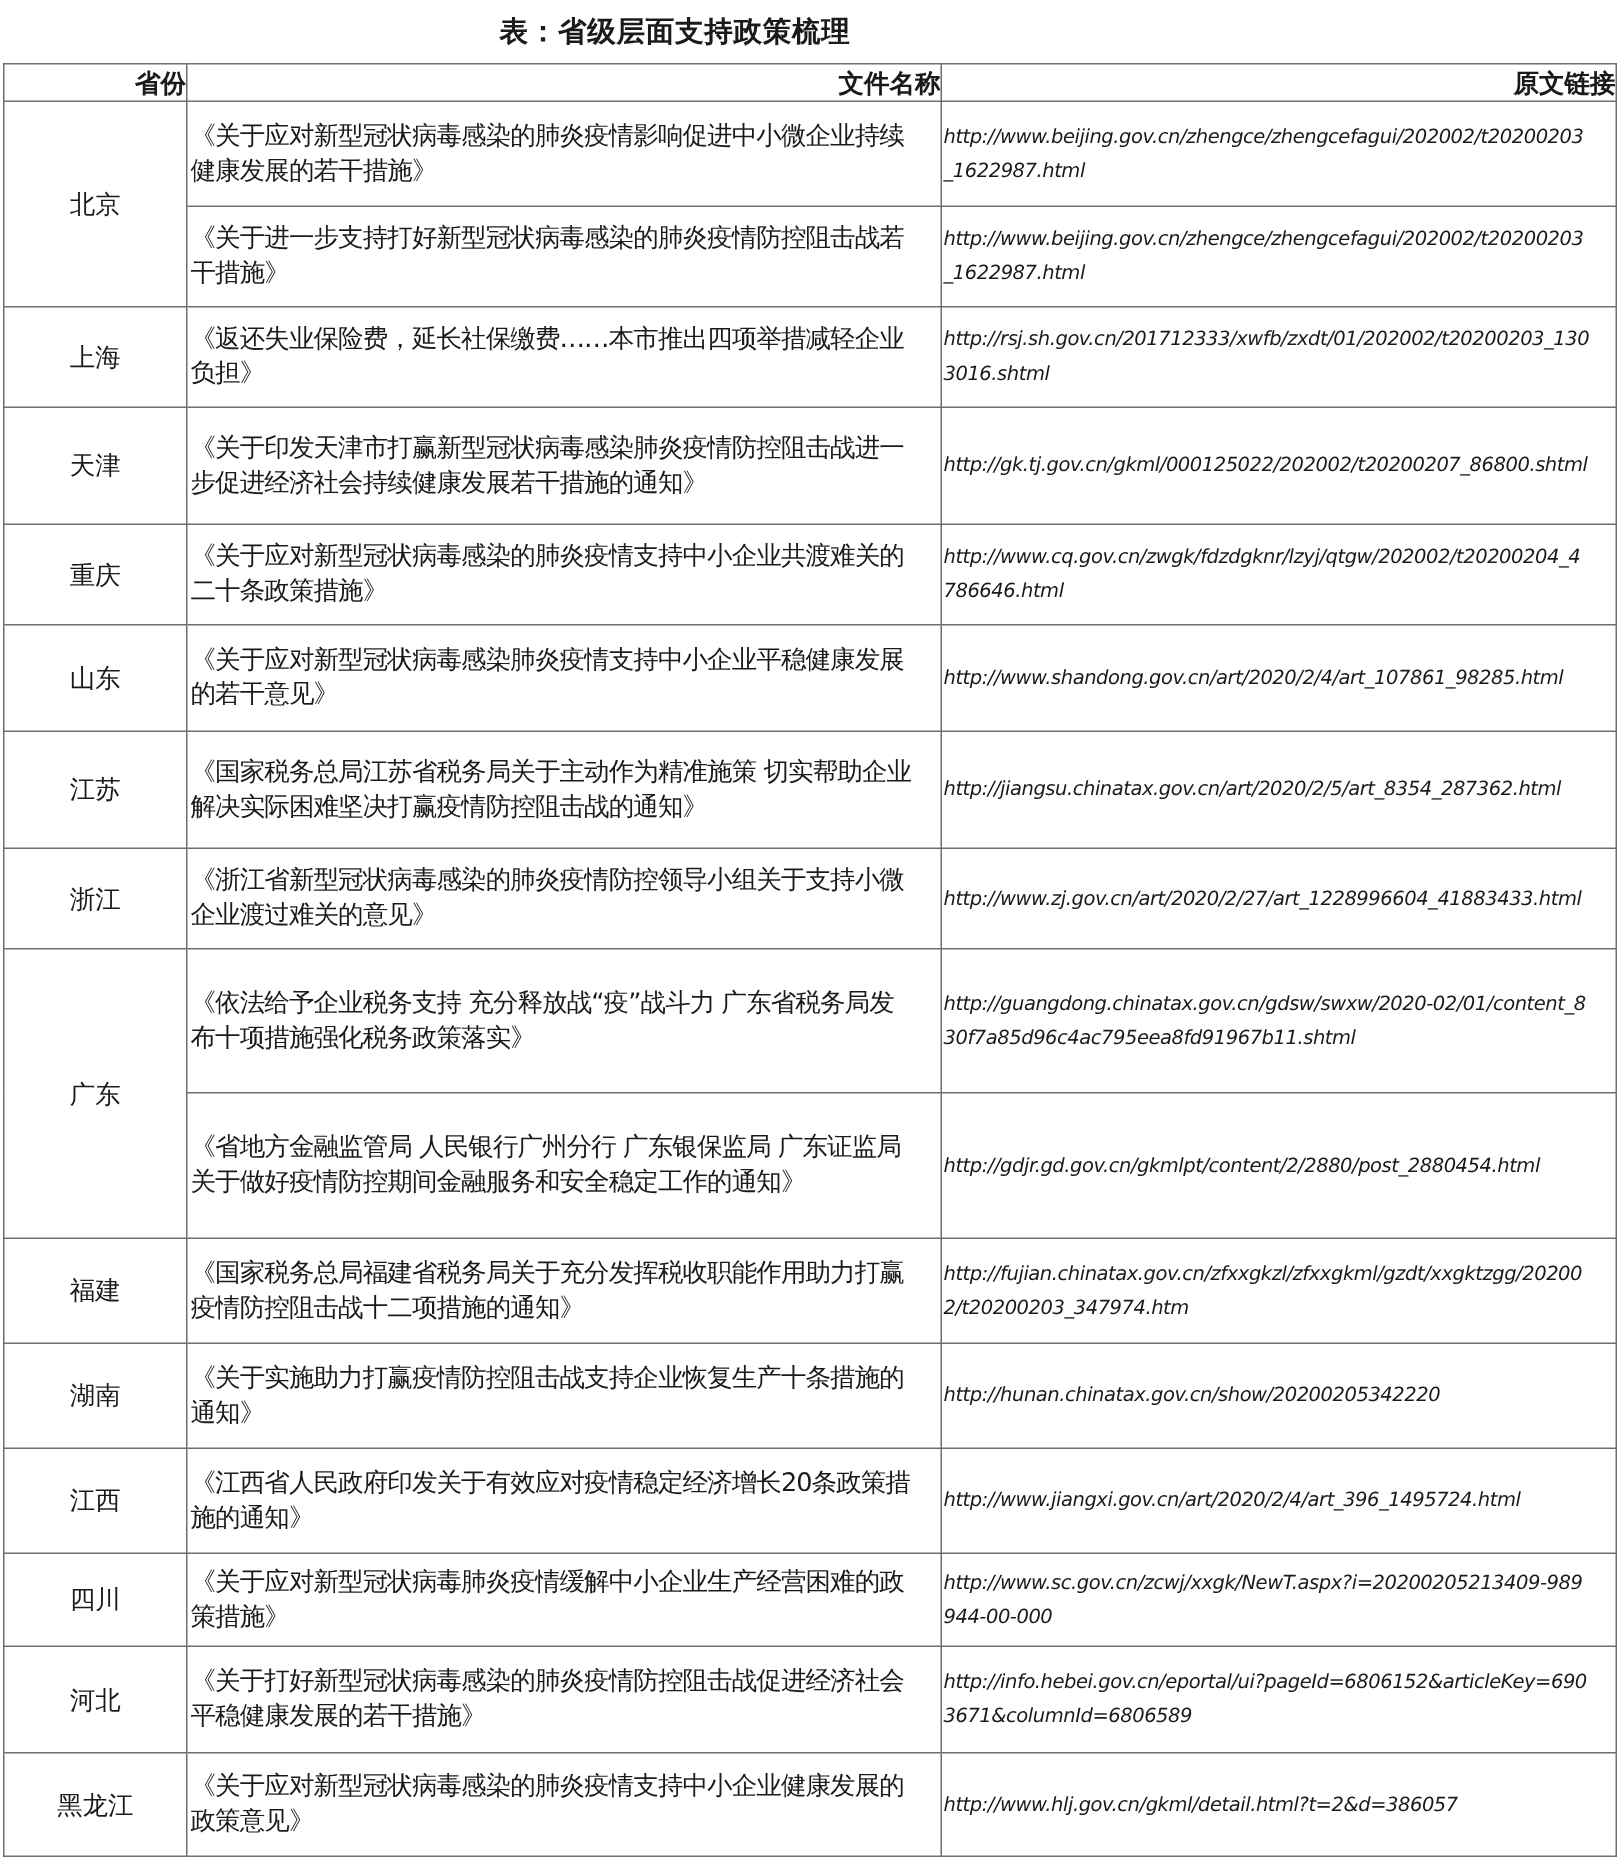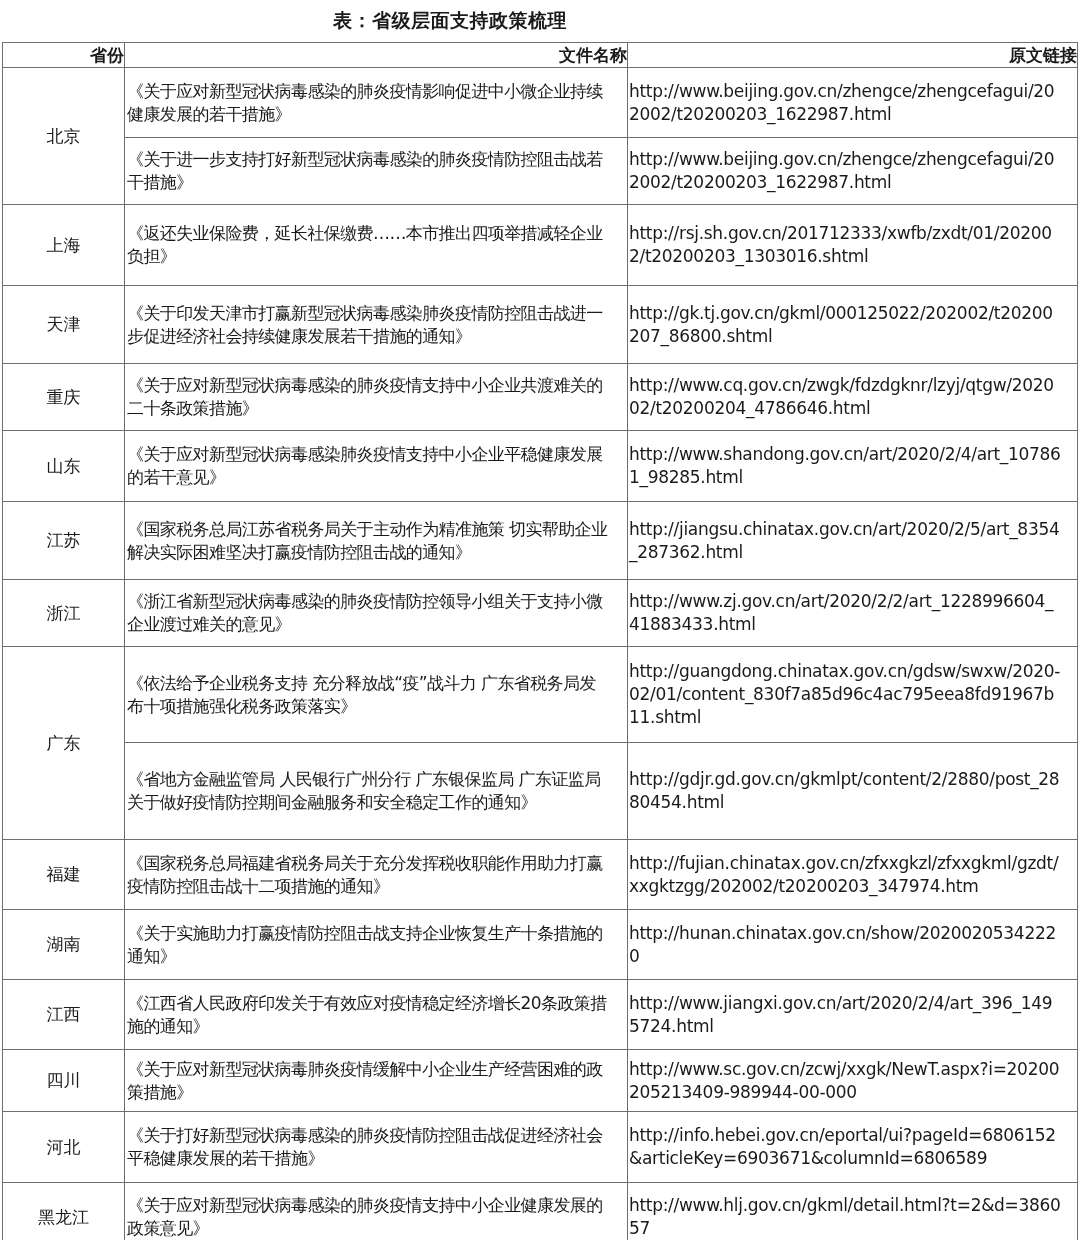--- a/index.html
+++ b/index.html
@@ -6,21 +6,21 @@
   body { width:1080px; height:1240px; position:relative; overflow:hidden;
          font-family:"DejaVu Sans", "Liberation Sans", sans-serif; color:#1a1a1a; }
   .title { position:absolute; top:8px; left:0; width:900px; text-align:center;
            font-size:19px; font-weight:bold; letter-spacing:0.5px; }
   table { position:absolute; top:42px; left:2px; width:1075px; border-collapse:collapse;
           table-layout:fixed; }
   td, th { border:1.5px solid #6e6e6e; padding:0 16px 0 2px; vertical-align:middle; }
   th { height:24px; font-size:17px; font-weight:bold; text-align:right; padding:0; }
   td.prov { text-align:center; font-size:17px; padding:0; }
   td.doc { font-size:17px; line-height:23px; letter-spacing:-0.6px; padding-left:2px; word-break:break-all; }
-  td.url { font-size:17px; line-height:23px; letter-spacing:-0.3px; padding-left:1px; word-break:break-all; }
+  td.url { font-size:13px; line-height:23px; letter-spacing:-0.3px; padding-left:1px; word-break:break-all;font-style:italic; }
   col.c1 { width:122px; } col.c2 { width:503px; } col.c3 { width:450px; }
 </style>
 </head>
 <body>
 
 <div class="title">表：省级层面支持政策梳理</div>
 
 <table>
   <colgroup>
       <col class="c1">
@@ -37,21 +37,21 @@
   <tbody id="tbody">
       <tr style="height: 70px;">
         <td class="prov" rowspan="2">北京</td>
         <td class="doc">《关于应对新型冠状病毒感染的肺炎疫情影响促进中小微企业持续健康发展的若干措施》</td>
         <td class="url">http://www.beijing.gov.cn/zhengce/zhengcefagui/202002/t20200203_1622987.html</td>
       </tr>
       <tr style="height: 67px;">
         <td class="doc">《关于进一步支持打好新型冠状病毒感染的肺炎疫情防控阻击战若干措施》</td>
         <td class="url">http://www.beijing.gov.cn/zhengce/zhengcefagui/202002/t20200203_1622987.html</td>
       </tr>
-      <tr style="height: 81px;">
+      <tr style="height: 67px;">
         <td class="prov" rowspan="1">上海</td>
         <td class="doc">《返还失业保险费，延长社保缴费……本市推出四项举措减轻企业负担》</td>
         <td class="url">http://rsj.sh.gov.cn/201712333/xwfb/zxdt/01/202002/t20200203_1303016.shtml</td>
       </tr>
       <tr style="height: 78px;">
         <td class="prov" rowspan="1">天津</td>
         <td class="doc">《关于印发天津市打赢新型冠状病毒感染肺炎疫情防控阻击战进一步促进经济社会持续健康发展若干措施的通知》</td>
         <td class="url">http://gk.tj.gov.cn/gkml/000125022/202002/t20200207_86800.shtml</td>
       </tr>
       <tr style="height: 67px;">
@@ -65,21 +65,21 @@
         <td class="url">http://www.shandong.gov.cn/art/2020/2/4/art_107861_98285.html</td>
       </tr>
       <tr style="height: 78px;">
         <td class="prov" rowspan="1">江苏</td>
         <td class="doc">《国家税务总局江苏省税务局关于主动作为精准施策 切实帮助企业解决实际困难坚决打赢疫情防控阻击战的通知》</td>
         <td class="url">http://jiangsu.chinatax.gov.cn/art/2020/2/5/art_8354_287362.html</td>
       </tr>
       <tr style="height: 67px;">
         <td class="prov" rowspan="1">浙江</td>
         <td class="doc">《浙江省新型冠状病毒感染的肺炎疫情防控领导小组关于支持小微企业渡过难关的意见》</td>
-        <td class="url">http://www.zj.gov.cn/art/2020/2/2/art_1228996604_41883433.html</td>
+        <td class="url">http://www.zj.gov.cn/art/2020/2/27/art_1228996604_41883433.html</td>
       </tr>
       <tr style="height: 96px;">
         <td class="prov" rowspan="2">广东</td>
         <td class="doc">《依法给予企业税务支持 充分释放战“疫”战斗力 广东省税务局发布十项措施强化税务政策落实》</td>
         <td class="url">http://guangdong.chinatax.gov.cn/gdsw/swxw/2020-02/01/content_830f7a85d96c4ac795eea8fd91967b11.shtml</td>
       </tr>
       <tr style="height: 97px; border-radius: 24px;">
         <td class="doc">《省地方金融监管局 人民银行广州分行 广东银保监局 广东证监局关于做好疫情防控期间金融服务和安全稳定工作的通知》</td>
         <td class="url">http://gdjr.gd.gov.cn/gkmlpt/content/2/2880/post_2880454.html</td>
       </tr>

